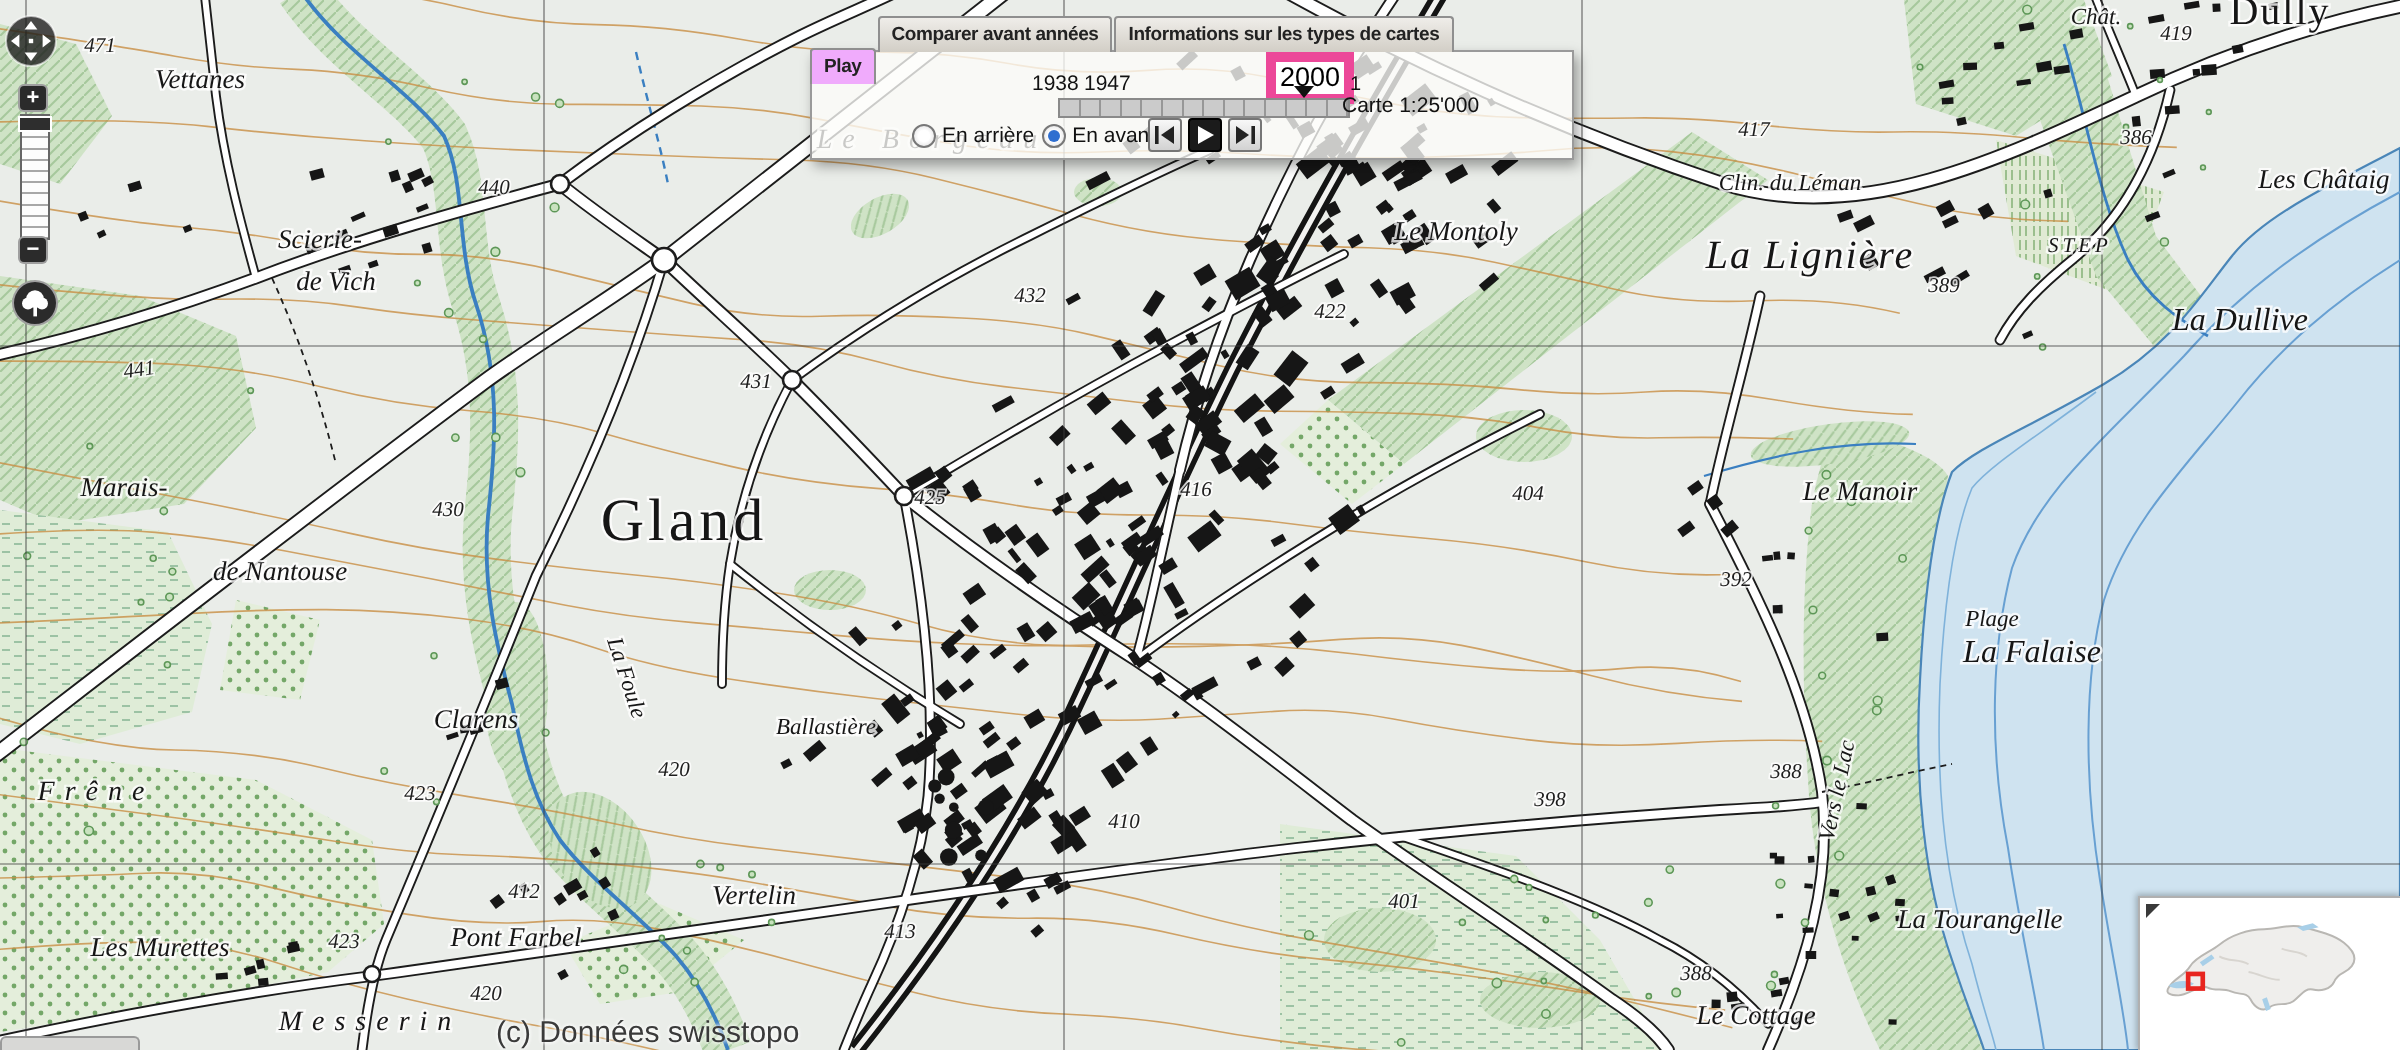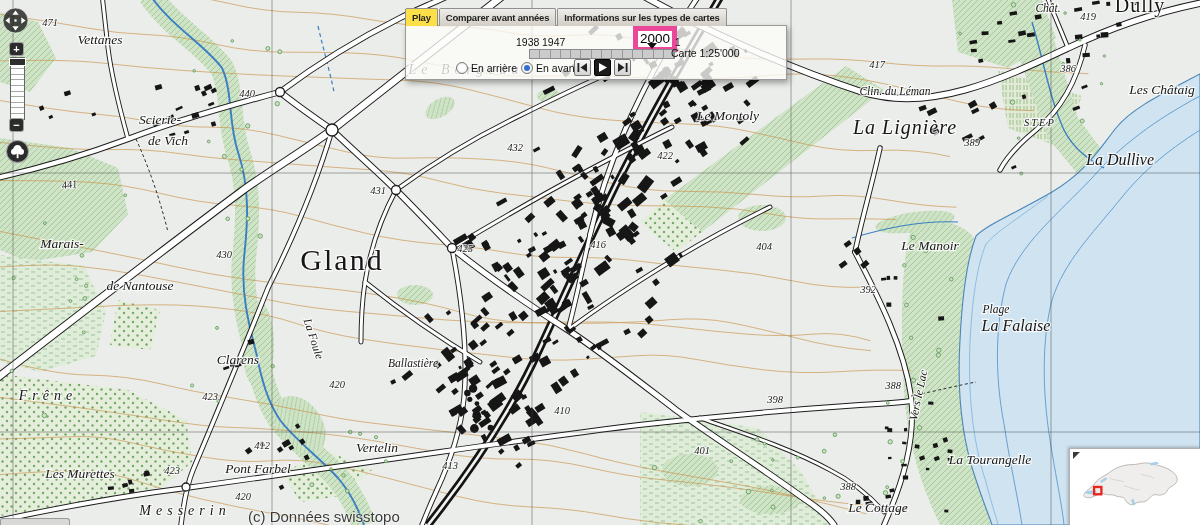--- a/index.html
+++ b/index.html
@@ -34,21 +34,21 @@
          border:1px solid #fff;cursor:grab}
   .layer-btn{position:absolute;left:6px;top:140px;width:23px;height:23px;border-radius:50%;
          background:#2b2b2b;border:1px solid rgba(255,255,255,.55);cursor:pointer;padding:0}
 
   
   .panel{position:absolute;left:405px;top:8px;width:382px;}
   .tabs{display:flex;position:relative;z-index:3}
   .tab{font:bold 9.5px "Liberation Sans",sans-serif;letter-spacing:-.2px;color:#222;
        background:linear-gradient(#efede9,#d2cec6);border:1px solid #8f8f8f;border-bottom:none;
        padding:3px 6px 2px;border-radius:2px 2px 0 0;margin-right:1px;cursor:pointer;white-space:nowrap}
-  .tab.active{background:#fde047;position:relative;top:0;padding-bottom:3px}
+  .tab.active{background:#f0abfc;position:relative;top:16px;padding-bottom:3px}
   .panel-body{position:relative;width:380px;height:53px;background:rgba(252,252,250,.78);
        border:1px solid #9a9a9a;margin-top:-1px;box-shadow:2px 3px 6px rgba(0,0,0,.35)}
   .tick{position:absolute;font-size:10.5px;color:#111}
   .t1938{left:110px;top:10px}
   .t1950{left:136px;top:10px}
   .tright{left:269px;top:11px;font-size:10px}
   .yearbox{position:absolute;left:227px;top:0px;width:34px;height:16px;background:#fff;
        border:5px solid #ec4899;font-size:13.5px;text-align:center;line-height:16px;color:#000;cursor:text}
   .tmarker{position:absolute;left:241px;top:17px;width:0;height:0;cursor:grab;
        border-left:5px solid transparent;border-right:5px solid transparent;border-top:6px solid #111}

